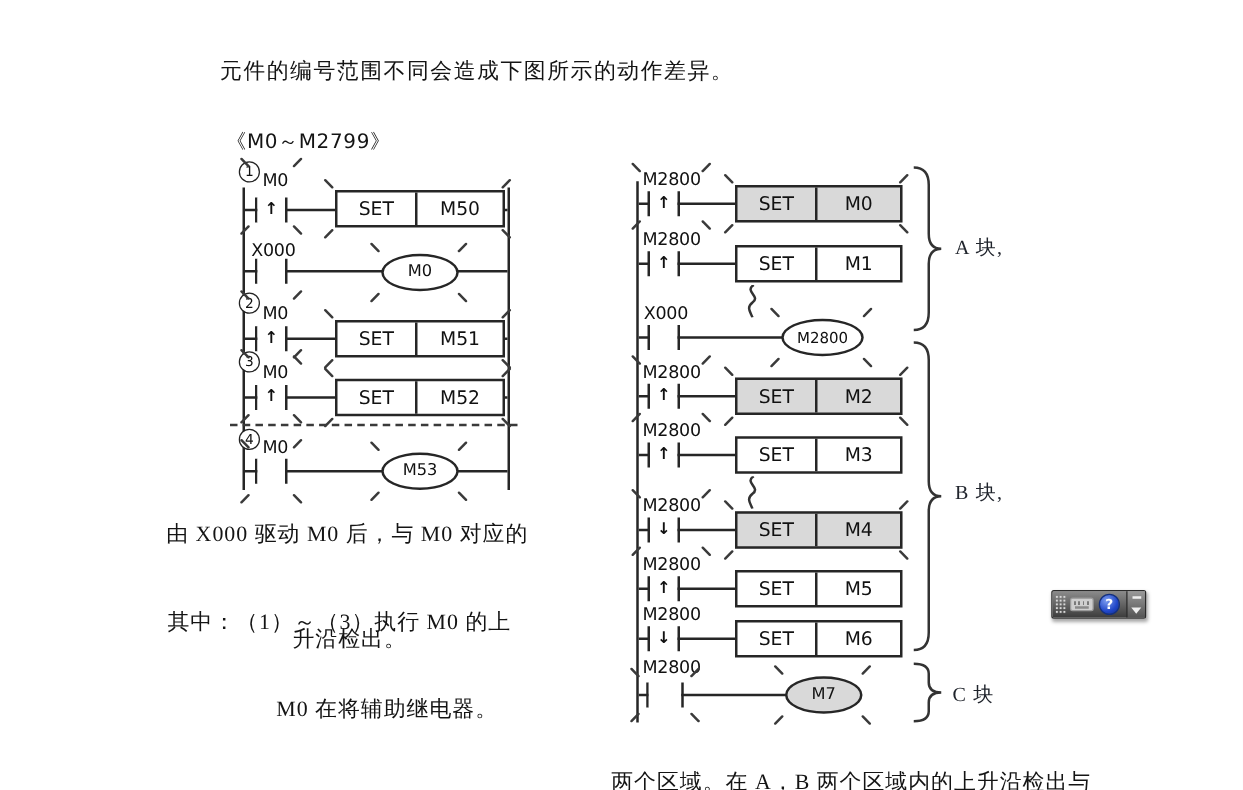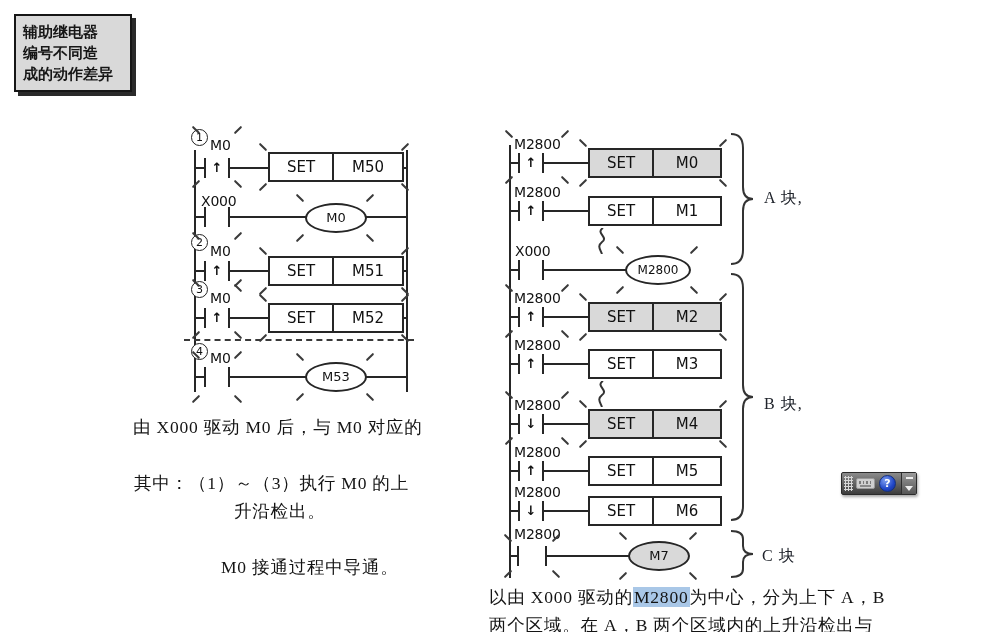--- a/index.html
+++ b/index.html
@@ -71,27 +71,24 @@
             background:linear-gradient(#9a9a9a,#555);}
   .lb-min{width:7px;height:2px;background:#efefef;}
   .lb-arrow{width:0;height:0;border-left:4px solid transparent;border-right:4px solid transparent;
             border-top:5px solid #efefef;}
 </style>
 </head>
 <body>
 
 <div class="page">
 
-  <div class="notebox">
-    <div>辅助继电器</div>
-    <div>编号不同造</div>
-    <div>成的动作差异</div>
-  </div>
-
-
+
+  <div class="intro-line" style="left:176px;top:43px">元件的编号范围不同会造成下图所示的动作差异。</div>
+
+  <div class="dtitle" style="left:181px;top:103px">《M0～M2799》</div>
 
   <div class="rail" style="left:194px;top:150px;height:242px"></div>
   <div class="rail" style="left:406px;top:150px;height:242px"></div>
 
   <div class="cnum" style="left:191px;top:129px">1</div>
   <div class="dlabel" style="left:210px;top:137px">M0</div>
   <div class="wire" style="left:196px;top:167px;width:210px"></div>
   <div class="contact" style="left:204px;top:158px">
     <span class="bar l"></span>
       <span class="arr">↑</span>
@@ -170,23 +167,23 @@
   </div>
   <div class="coil" style="left:305px;top:362px;width:58px">M53</div>
   <div class="sparkbox" style="left:201px;top:360px;width:32px;height:34px">
       <i></i>
     </div>
   <div class="sparkbox" style="left:305px;top:362px;width:60px;height:30px">
       <i></i>
     </div>
 
   <div class="cap" style="left:133px;top:415px">由 X000 驱动 M0 后，与 M0 对应的</div>
-  <div class="cap" style="left:134px;top:471px">其中：（1）～（3）执行 M0 的上</div>
+  <div class="cap" style="left:134px;top:485px">其中：（1）～（3）执行 M0 的上</div>
   <div class="cap" style="left:234px;top:499px">升沿检出。</div>
-  <div class="cap" style="left:221px;top:555px">M0 接通过程中导通。</div>
+  <div class="cap" style="left:221px;top:555px">M0 在将辅助继电器。</div>
 
 
   <div class="rail" style="left:509px;top:145px;height:433px"></div>
 
   <div class="dlabel" style="left:514px;top:136px">M2800</div>
   <div class="wire" style="left:511px;top:162px;width:85px"></div>
   <div class="contact" style="left:518px;top:153px">
     <span class="bar l"></span>
       <span class="arr">↑</span>
       <span class="bar r"></span>
@@ -322,28 +319,27 @@
     </div>
 
   <svg class="squig" style="left:728px;top:132px" width="28" height="134" viewBox="0 0 28 134">
     <path d="M3 2 Q15 2 15 16 L15 55 Q15 67 25 67 Q15 67 15 79 L15 118 Q15 132 3 132" fill="none" stroke="#333" stroke-width="2"></path>
   </svg>
   <div class="blocklabel" style="left:764px;top:188px">A 块,</div>
 
   <svg class="squig" style="left:728px;top:272px" width="28" height="250" viewBox="0 0 28 250">
     <path d="M3 2 Q15 2 15 16 L15 113 Q15 125 25 125 Q15 125 15 137 L15 234 Q15 248 3 248" fill="none" stroke="#333" stroke-width="2"></path>
   </svg>
-  <div class="blocklabel" style="left:764px;top:394px">B 块,</div>
+  <div class="blocklabel" style="left:764px;top:384px">B 块,</div>
 
   <svg class="squig" style="left:728px;top:529px" width="28" height="50" viewBox="0 0 28 50">
     <path d="M3 2 Q15 2 15 10 L15 17 Q15 25 25 25 Q15 25 15 33 L15 40 Q15 48 3 48" fill="none" stroke="#333" stroke-width="2"></path>
   </svg>
   <div class="blocklabel" style="left:762px;top:546px">C 块</div>
 
-  <div class="cap" style="left:489px;top:585px"><span>以由 X000 驱动的</span><span class="hl">M2800</span><span>为中心，分为上下 A，B</span></div>
   <div class="cap" style="left:489px;top:613px">两个区域。在 A，B 两个区域内的上升沿检出与</div>
 
   <div class="langbar">
     <span class="lb-grip"></span>
     <span class="lb-kbd"></span>
     <span class="lb-help">?</span>
     <span class="lb-right">
       <span class="lb-min"></span>
       <span class="lb-arrow"></span>
     </span>

